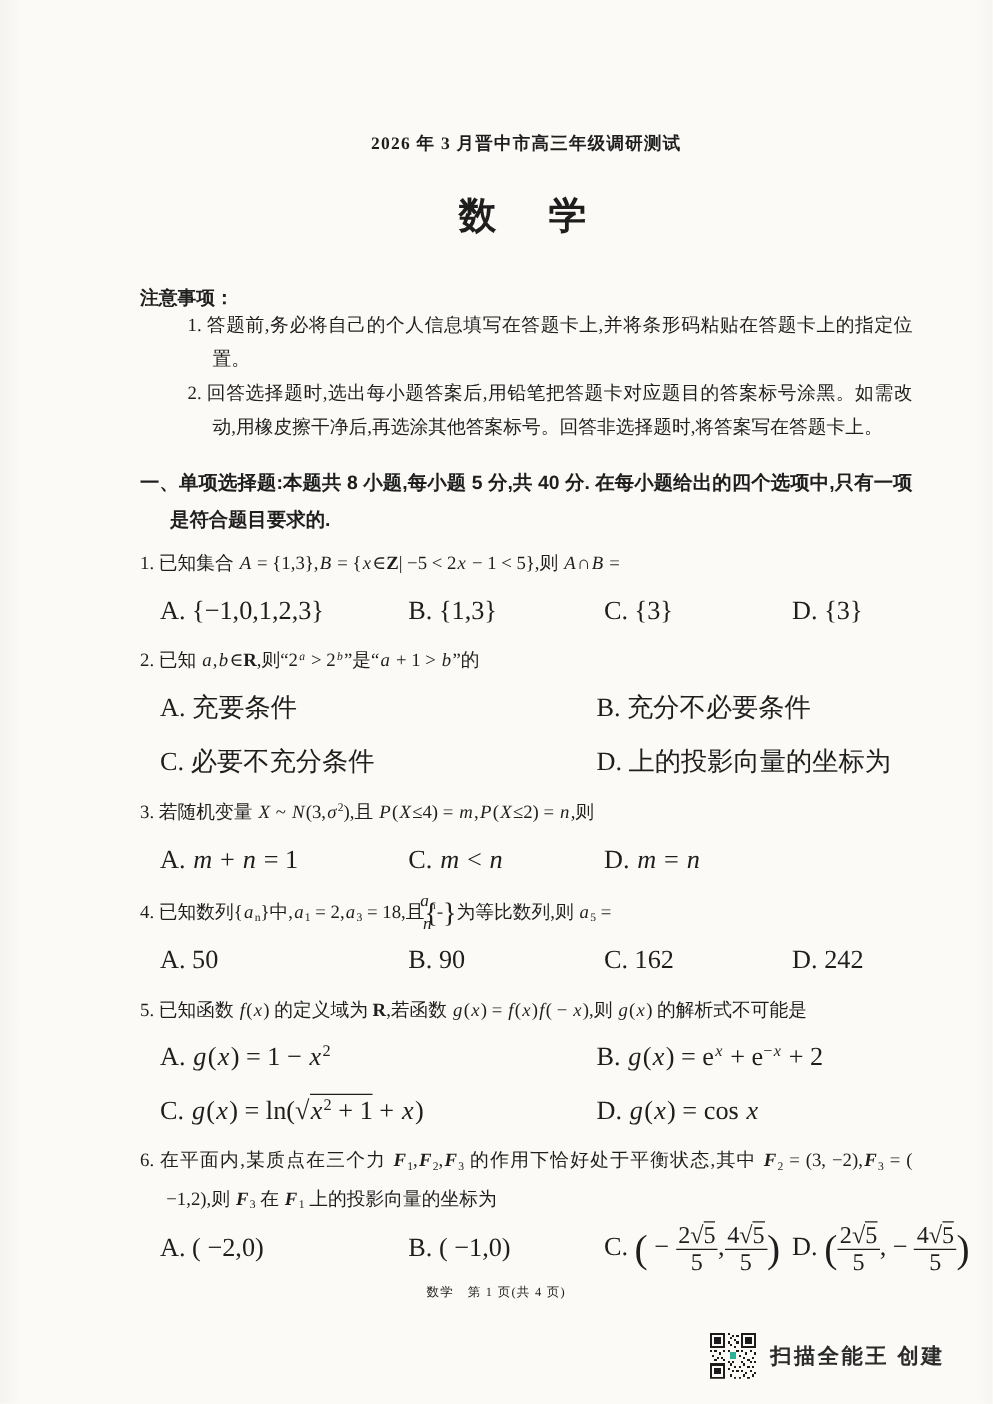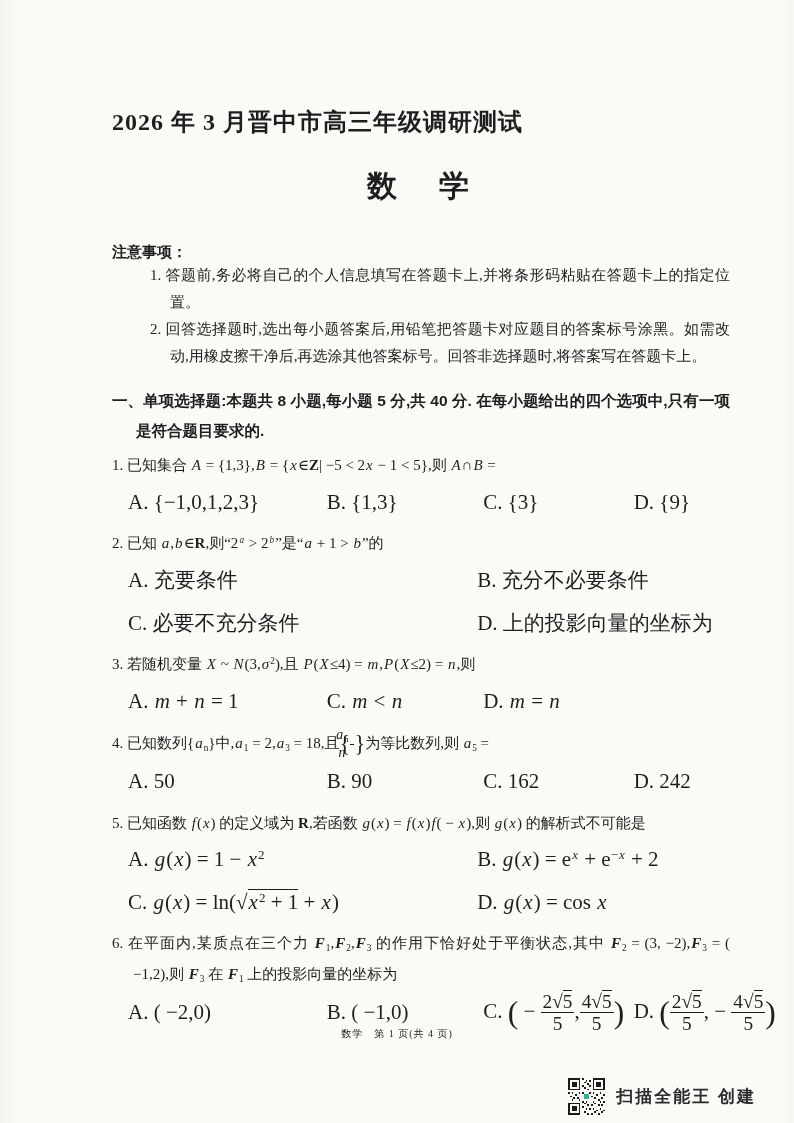--- a/index.html
+++ b/index.html
@@ -10,21 +10,21 @@
     -webkit-font-smoothing:antialiased;
   }
   .page {
     position:relative; width:794px; height:1123px;
     background:linear-gradient(90deg,#f4f3ef 0px,#fbfaf7 16px,#fbfaf7 calc(100% - 12px),#f6f5f1 100%);
     overflow:hidden;
   }
   .content { padding:106px 64px 0 112px; }
 
   .title {
-    text-align:left; font-size:24px; font-weight:700; letter-spacing:1px;
+    text-align:center; font-size:14px; font-weight:700; letter-spacing:1px;
     font-family:"Liberation Serif","DejaVu Serif",serif;
   }
   .subject {
     text-align:center; font-size:30px; font-weight:700; letter-spacing:6px;
     margin-top:28px;
     font-family:"Liberation Sans","DejaVu Sans",sans-serif;
   }
 
   .notice { margin-top:36px; }
   .notice-head {
@@ -57,21 +57,21 @@
   .frac .den { display:block; padding:0 2px; }
   .sq { border-top:1px solid #1e1e1e; }
   .bp { font-size:1.5em; font-weight:300; vertical-align:middle; line-height:1; }
 
   .footer {
     position:absolute; left:0; right:0; bottom:82px;
     text-align:center; font-size:10px; letter-spacing:1px;
   }
 
   .scanner {
-    position:absolute; right:38px; bottom:8px;
+    position:absolute; right:38px; bottom:20px;
     display:flex; align-items:center; gap:11px;
   }
   .scanner-label {
     font-family:"Liberation Sans","DejaVu Sans",sans-serif;
     font-size:17px; font-weight:600; color:#2b2b2b; letter-spacing:2px;
   }
 </style>
 </head>
 <body>
 
@@ -88,21 +88,21 @@
     </div>
 
     <div class="sec-head">一、单项选择题:本题共 8 小题,每小题 5 分,共 40 分. 在每小题给出的四个选项中,只有一项是符合题目要求的.</div>
 
     <div class="question">
       <div class="stem">1. 已知集合 <i>A</i> = {1,3},<i>B</i> = {<i>x</i>∈<b>Z</b>| −5 &lt; 2<i>x</i> − 1 &lt; 5},则 <i>A</i>∩<i>B</i> =</div>
       <div class="options cols4">
         <div class="option">A. {−1,0,1,2,3}</div>
         <div class="option">B. {1,3}</div>
         <div class="option">C. {3}</div>
-        <div class="option">D. {9}</div>
+        <div class="option">D. {3}</div>
       </div>
     </div>
 
     <div class="question">
       <div class="stem">2. 已知 <i>a</i>,<i>b</i>∈<b>R</b>,则“2<sup><i>a</i></sup> &gt; 2<sup><i>b</i></sup>”是“<i>a</i> + 1 &gt; <i>b</i>”的</div>
       <div class="options cols2">
         <div class="option">A. 充要条件</div>
         <div class="option">B. 充分不必要条件</div>
         <div class="option">C. 必要不充分条件</div>
         <div class="option">D. 上的投影向量的坐标为</div>

